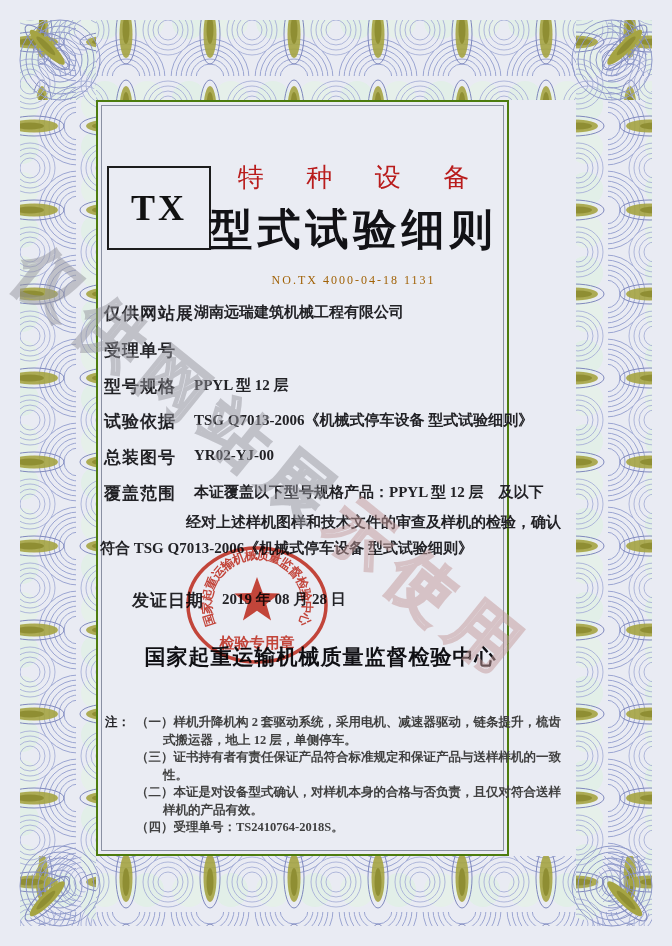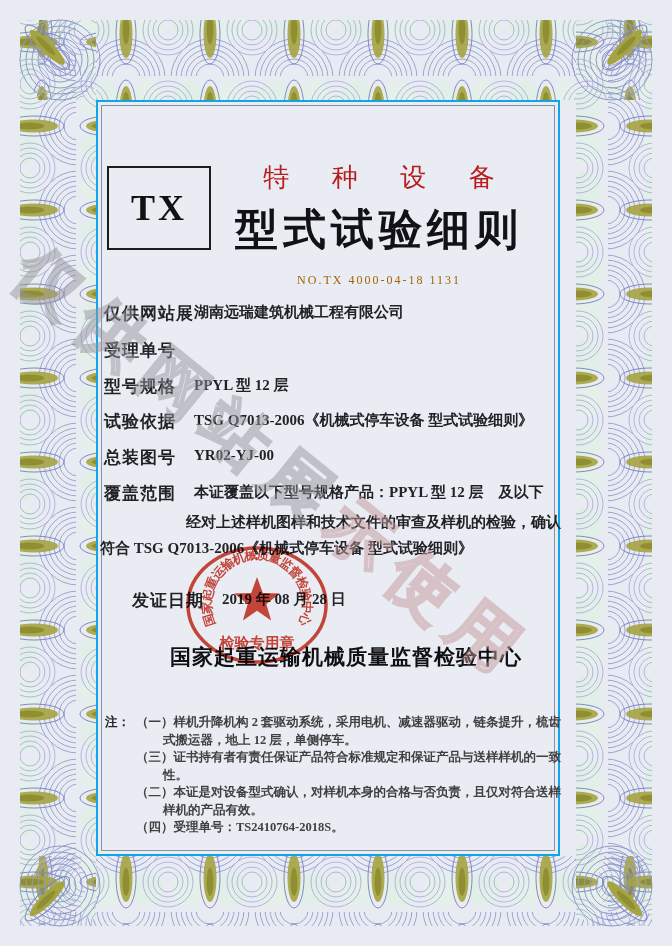--- a/index.html
+++ b/index.html
@@ -5,22 +5,22 @@
   html,body{margin:0;padding:0;background:#d8dae2;}
   .page{
     position:relative;width:672px;height:946px;margin:0 auto;
     background:#e9ebf3;overflow:hidden;
     font-family:"Liberation Serif","DejaVu Serif",serif;
     color:#222226;
   }
   .guilloche{position:absolute;left:0;top:0;z-index:0;}
   
   .frame{
-    position:absolute;left:96px;top:100px;width:464px;height:756px;
-    border:2px solid #0ea5e9;background:#eaecf3;z-index:1;box-sizing:border-box;
+    position:absolute;left:96px;top:100px;width:413px;height:756px;
+    border:2px solid #4d7c0f;background:#eaecf3;z-index:1;box-sizing:border-box;
   }
   .frame::before{
     content:"";position:absolute;inset:3px;border:1px solid #8a90a2;pointer-events:none;
   }
   
   .tx-box{
     position:absolute;left:9px;top:64px;width:100px;height:80px;
     border:2px solid #1c1c1c;display:flex;align-items:center;justify-content:center;
     font-size:36px;font-weight:bold;letter-spacing:3px;color:#111;
   }

